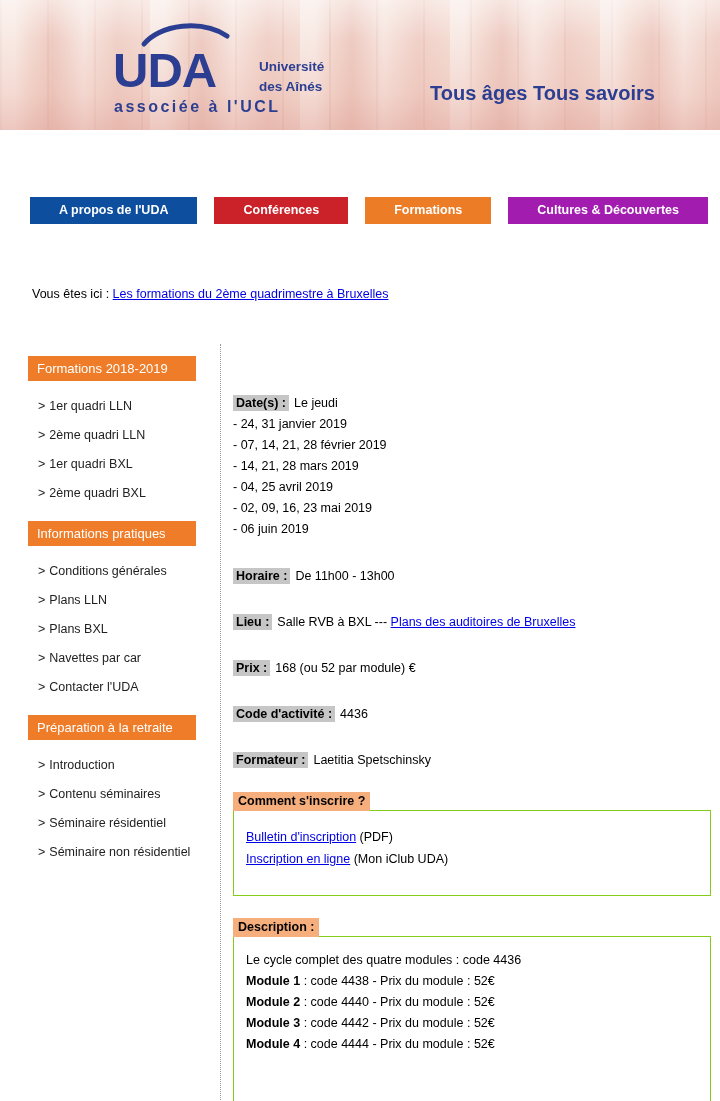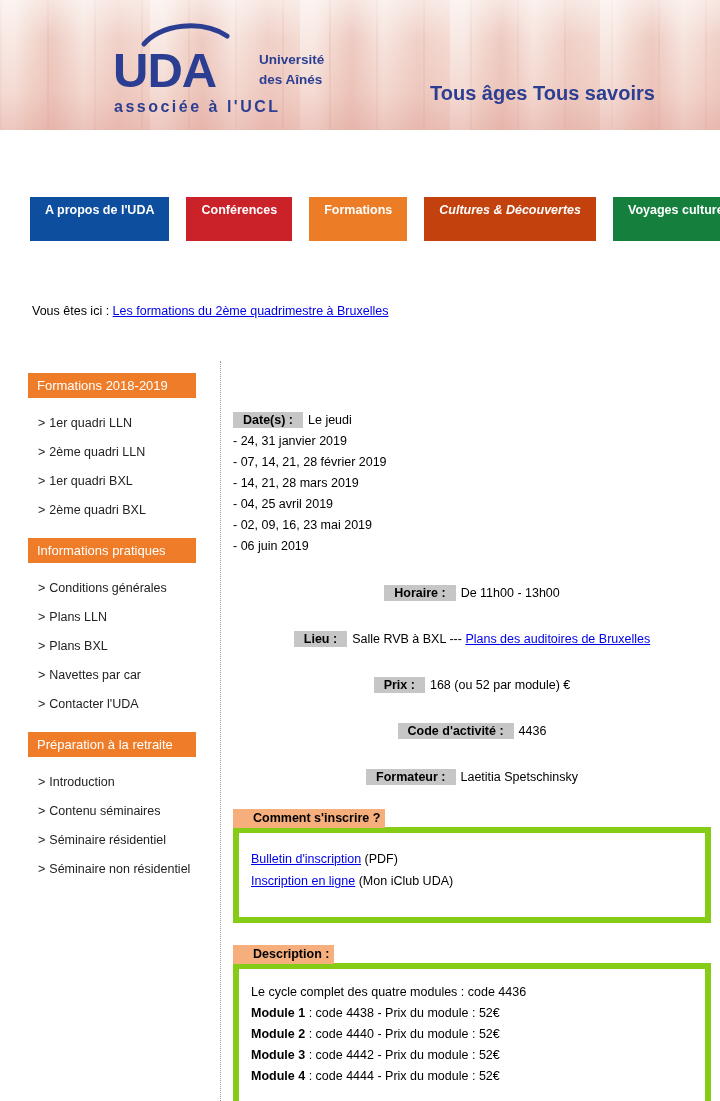--- a/index.html
+++ b/index.html
@@ -19,39 +19,39 @@
       repeating-linear-gradient(90deg, rgba(255,255,255,.40) 0 14px, rgba(255,255,255,0) 30px, rgba(224,166,155,.38) 52px, rgba(255,255,255,.28) 84px, rgba(229,178,168,.32) 118px, rgba(255,255,255,0) 150px),
       repeating-linear-gradient(90deg, rgba(198,122,110,.16) 0 2px, rgba(0,0,0,0) 2px 47px);
   }
   .logo { position:absolute; left:113px; top:6px; color:#2b3e92; }
   .logo-arc { position:absolute; left:26px; top:8px; }
   .logo-uda {
     position:absolute; left:0; top:40px;
     font-size:49px; font-weight:bold; letter-spacing:-1px; line-height:1;
   }
   .logo-sub {
-    position:absolute; left:146px; top:44px;
+    position:absolute; left:146px; top:51px;
     font-size:13.5px; font-weight:bold; line-height:1.45; white-space:nowrap;
   }
   .logo-baseline {
     position:absolute; left:1px; top:92px;
     font-size:16px; font-weight:bold; letter-spacing:2.5px; white-space:nowrap;
   }
   .tagline {
     position:absolute; left:430px; top:82px;
     font-size:20px; font-weight:bold; color:#2b3e92; white-space:nowrap;
   }
 
   
   .nav {
     display:flex; flex-wrap:nowrap; gap:17px;
     margin:67px 0 0 30px; width:690px; overflow:hidden;
   }
   .nav-tab {
-    flex:0 0 auto; height:44px; line-height:27px; padding:0 15px;
+    flex:0 0 auto; height:27px; line-height:27px; padding:0 29px;
     color:#fff; font-size:12.5px; font-weight:bold; white-space:nowrap;
     cursor:pointer;
   }
 
   
   .breadcrumb { margin:63px 0 0 32px; font-size:12.5px; }
   .breadcrumb a { color:#0000e6; text-decoration:underline; cursor:pointer; }
 
   
   .columns { display:flex; align-items:stretch; margin-top:43px; padding-left:28px; }
@@ -73,36 +73,36 @@
   
   .content {
     flex:1 1 auto; min-width:0;
     margin-left:24px; padding-left:12px; padding-right:9px;
     border-left:1px dotted #999;
   }
   .page-title {
     margin:9px 0 0 0; color:#ee7b3c; font-size:18px; font-weight:bold;
   }
   .field-label {
-    background:#c6c6c6; font-weight:bold; font-size:12.5px; padding:1px 10px;
+    background:#c6c6c6; font-weight:bold; font-size:12.5px; padding:1px 3px;
   }
   .dates { margin-top:49px; font-size:12.5px; line-height:21px; }
   .dates .date-line { white-space:nowrap; }
-  .detail { margin-top:27px; font-size:12.5px; line-height:19px;text-align:center; }
+  .detail { margin-top:27px; font-size:12.5px; line-height:19px; }
   .detail a { color:#0000e6; text-decoration:underline; cursor:pointer; }
   .value { margin-left:5px; }
 
   .section { margin-top:21px; }
   .section-title {
     display:inline-block; background:#f6ae7d; color:#000;
-    font-size:12.5px; font-weight:bold; padding:2px 5px 3px 20px;
+    font-size:12.5px; font-weight:bold; padding:2px 5px 3px 5px;
     margin-bottom:-1px; position:relative; z-index:1;
   }
   .section-box {
-    border:6px solid #84cc16; padding:15px 12px 25px 12px;
+    border:1px solid #84cc16; padding:15px 12px 25px 12px;
   }
   .links-box div { line-height:22px; font-size:12.5px; }
   .links-box a { color:#0000e6; text-decoration:underline; cursor:pointer; }
   .desc-box { min-height:200px; padding-top:13px; }
   .desc-box div { line-height:21px; font-size:12.5px; }
 </style>
 </head>
 <body>
 
 <div class="header">
@@ -119,21 +119,21 @@
     </span>
     <span class="logo-baseline">associée à l'UCL</span>
   </div>
   <div class="tagline">Tous âges Tous savoirs</div>
 </div>
 
 <div class="nav">
   <div class="nav-tab" style="background: rgb(13, 78, 158);">A propos de l'UDA</div>
   <div class="nav-tab" style="background: rgb(203, 33, 41);">Conférences</div>
   <div class="nav-tab" style="background: rgb(237, 124, 38);">Formations</div>
-  <div class="nav-tab" style="background: #c2410c; font-style: italic;">Cultures &amp; Découvertes</div>
+  <div class="nav-tab" style="background: #a21caf;">Cultures &amp; Découvertes</div>
   <div class="nav-tab" style="background: #15803d; text-align: right;">Voyages culturels</div>
 
 </div>
 
 <div class="breadcrumb">
   <span>Vous êtes ici :</span>
   <a>Les formations du 2ème quadrimestre à Bruxelles</a>
 </div>
 
 <div class="columns">

